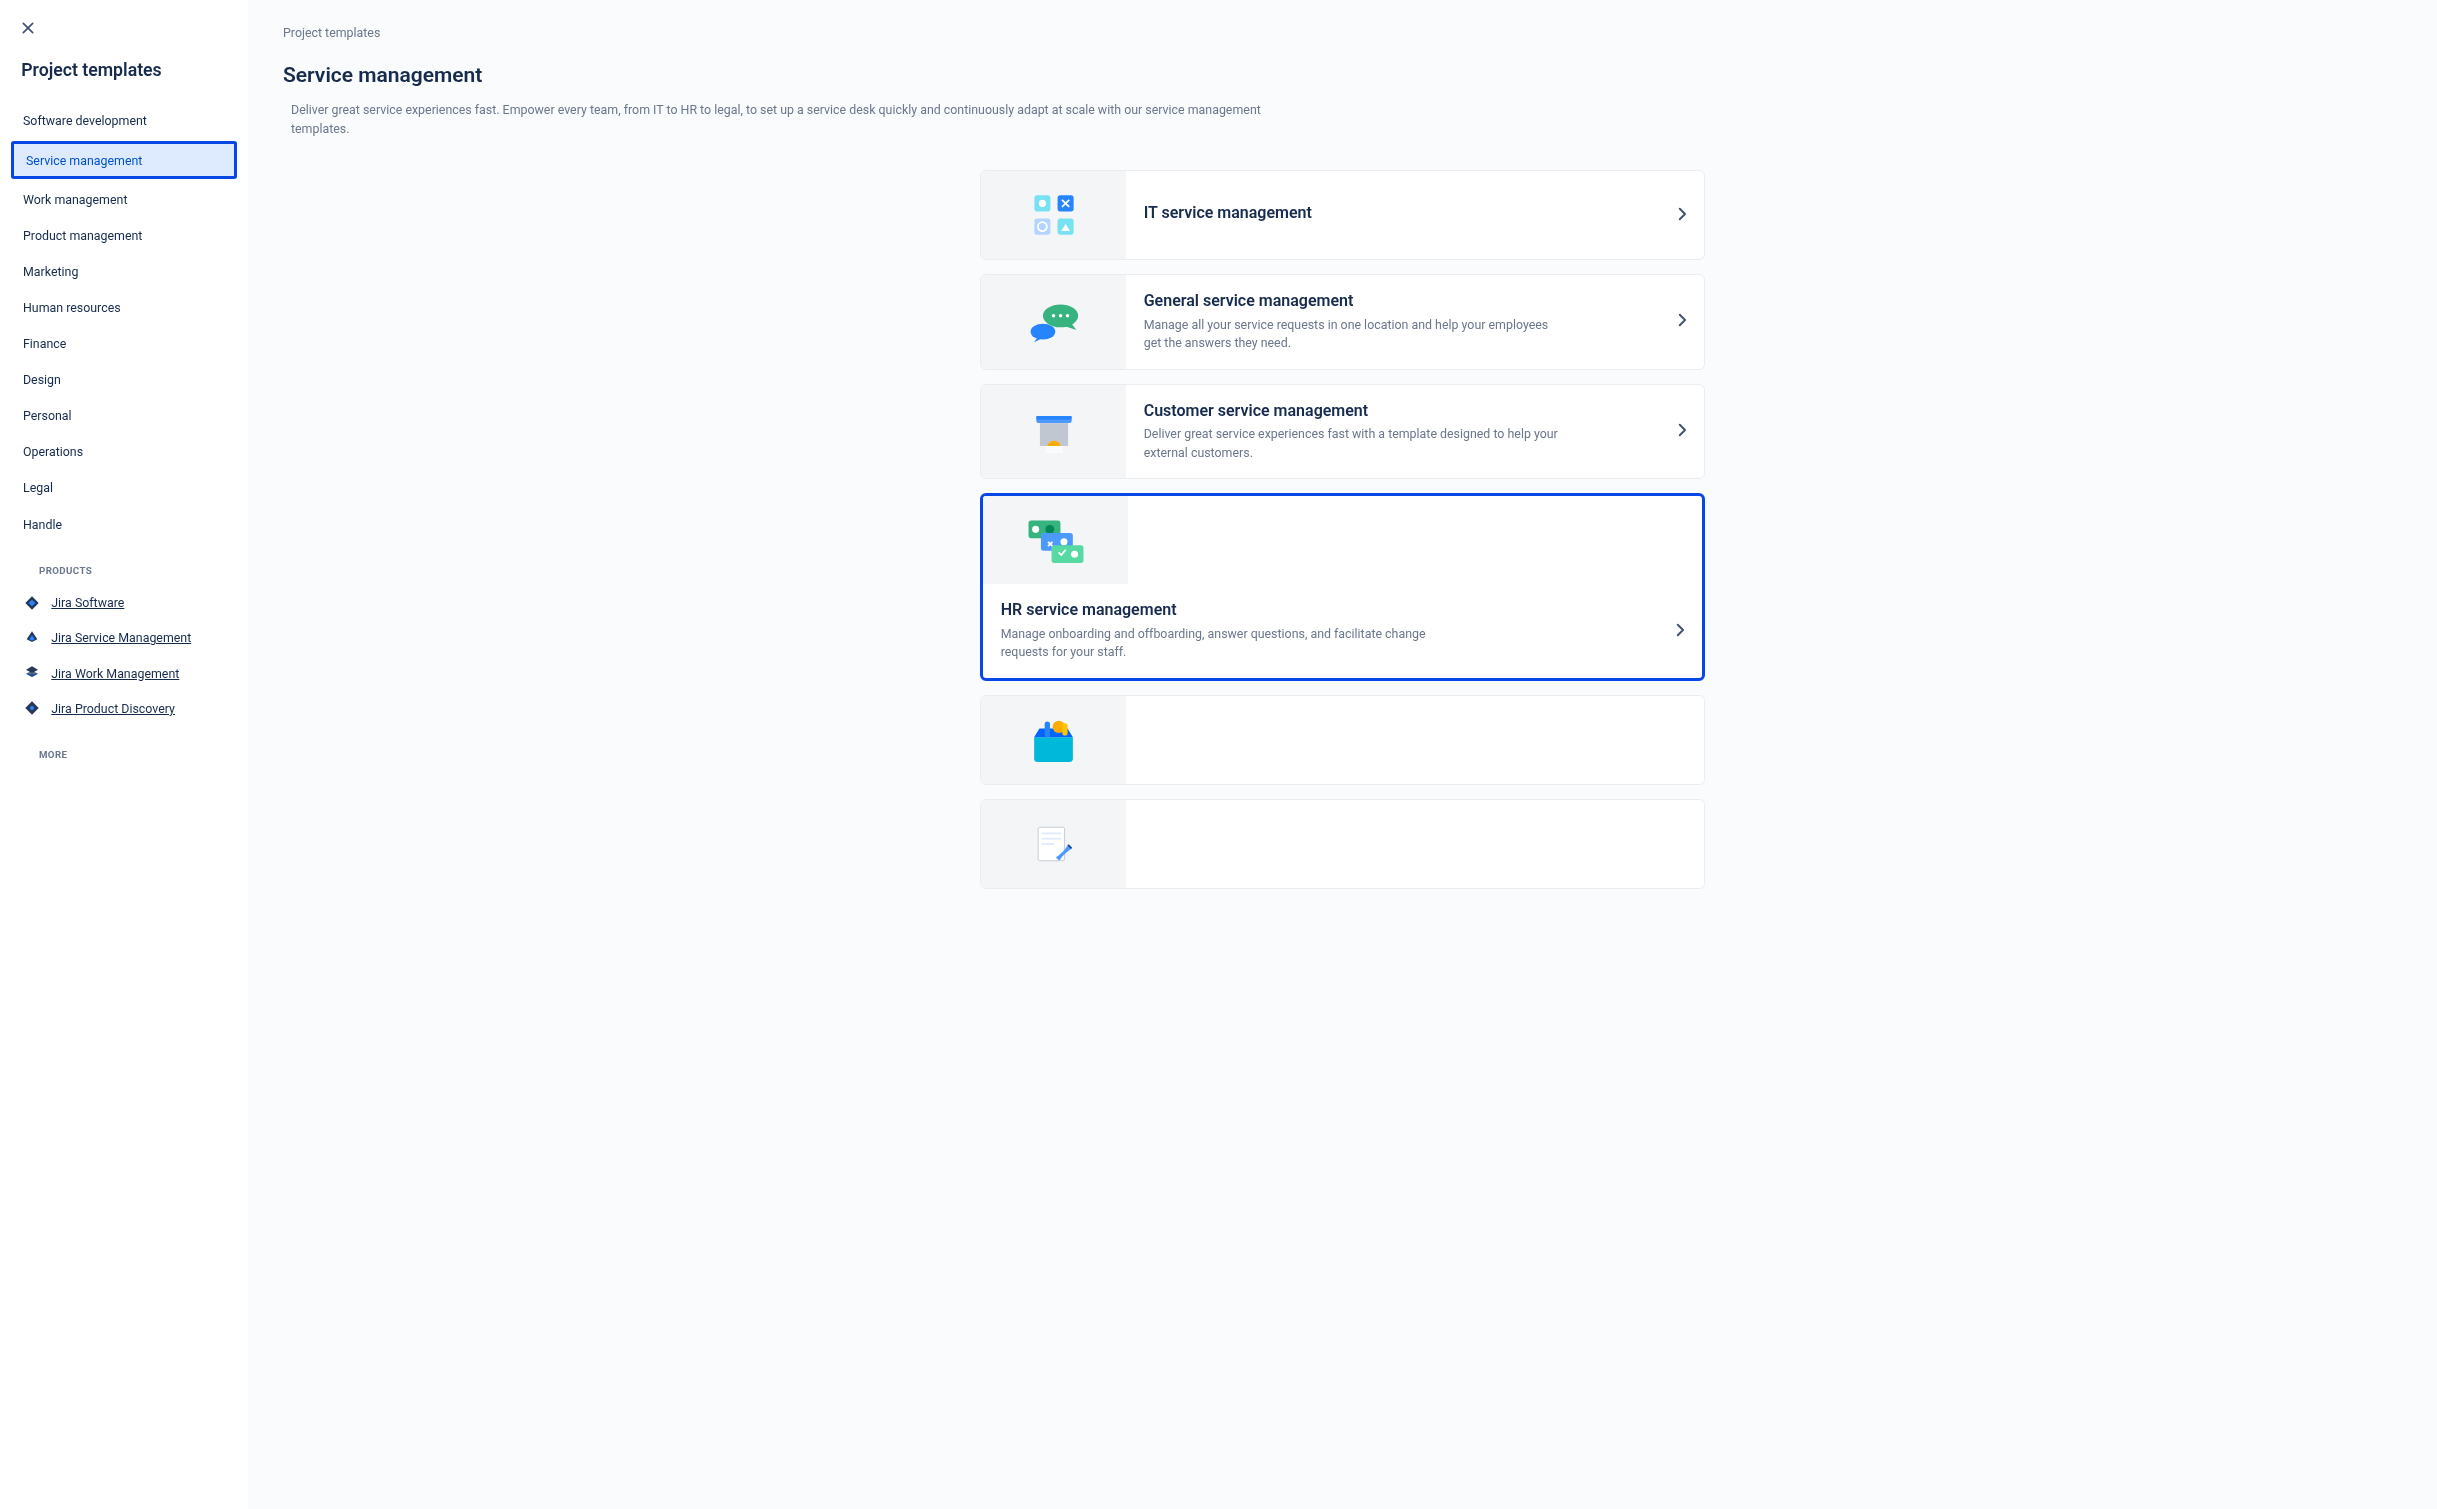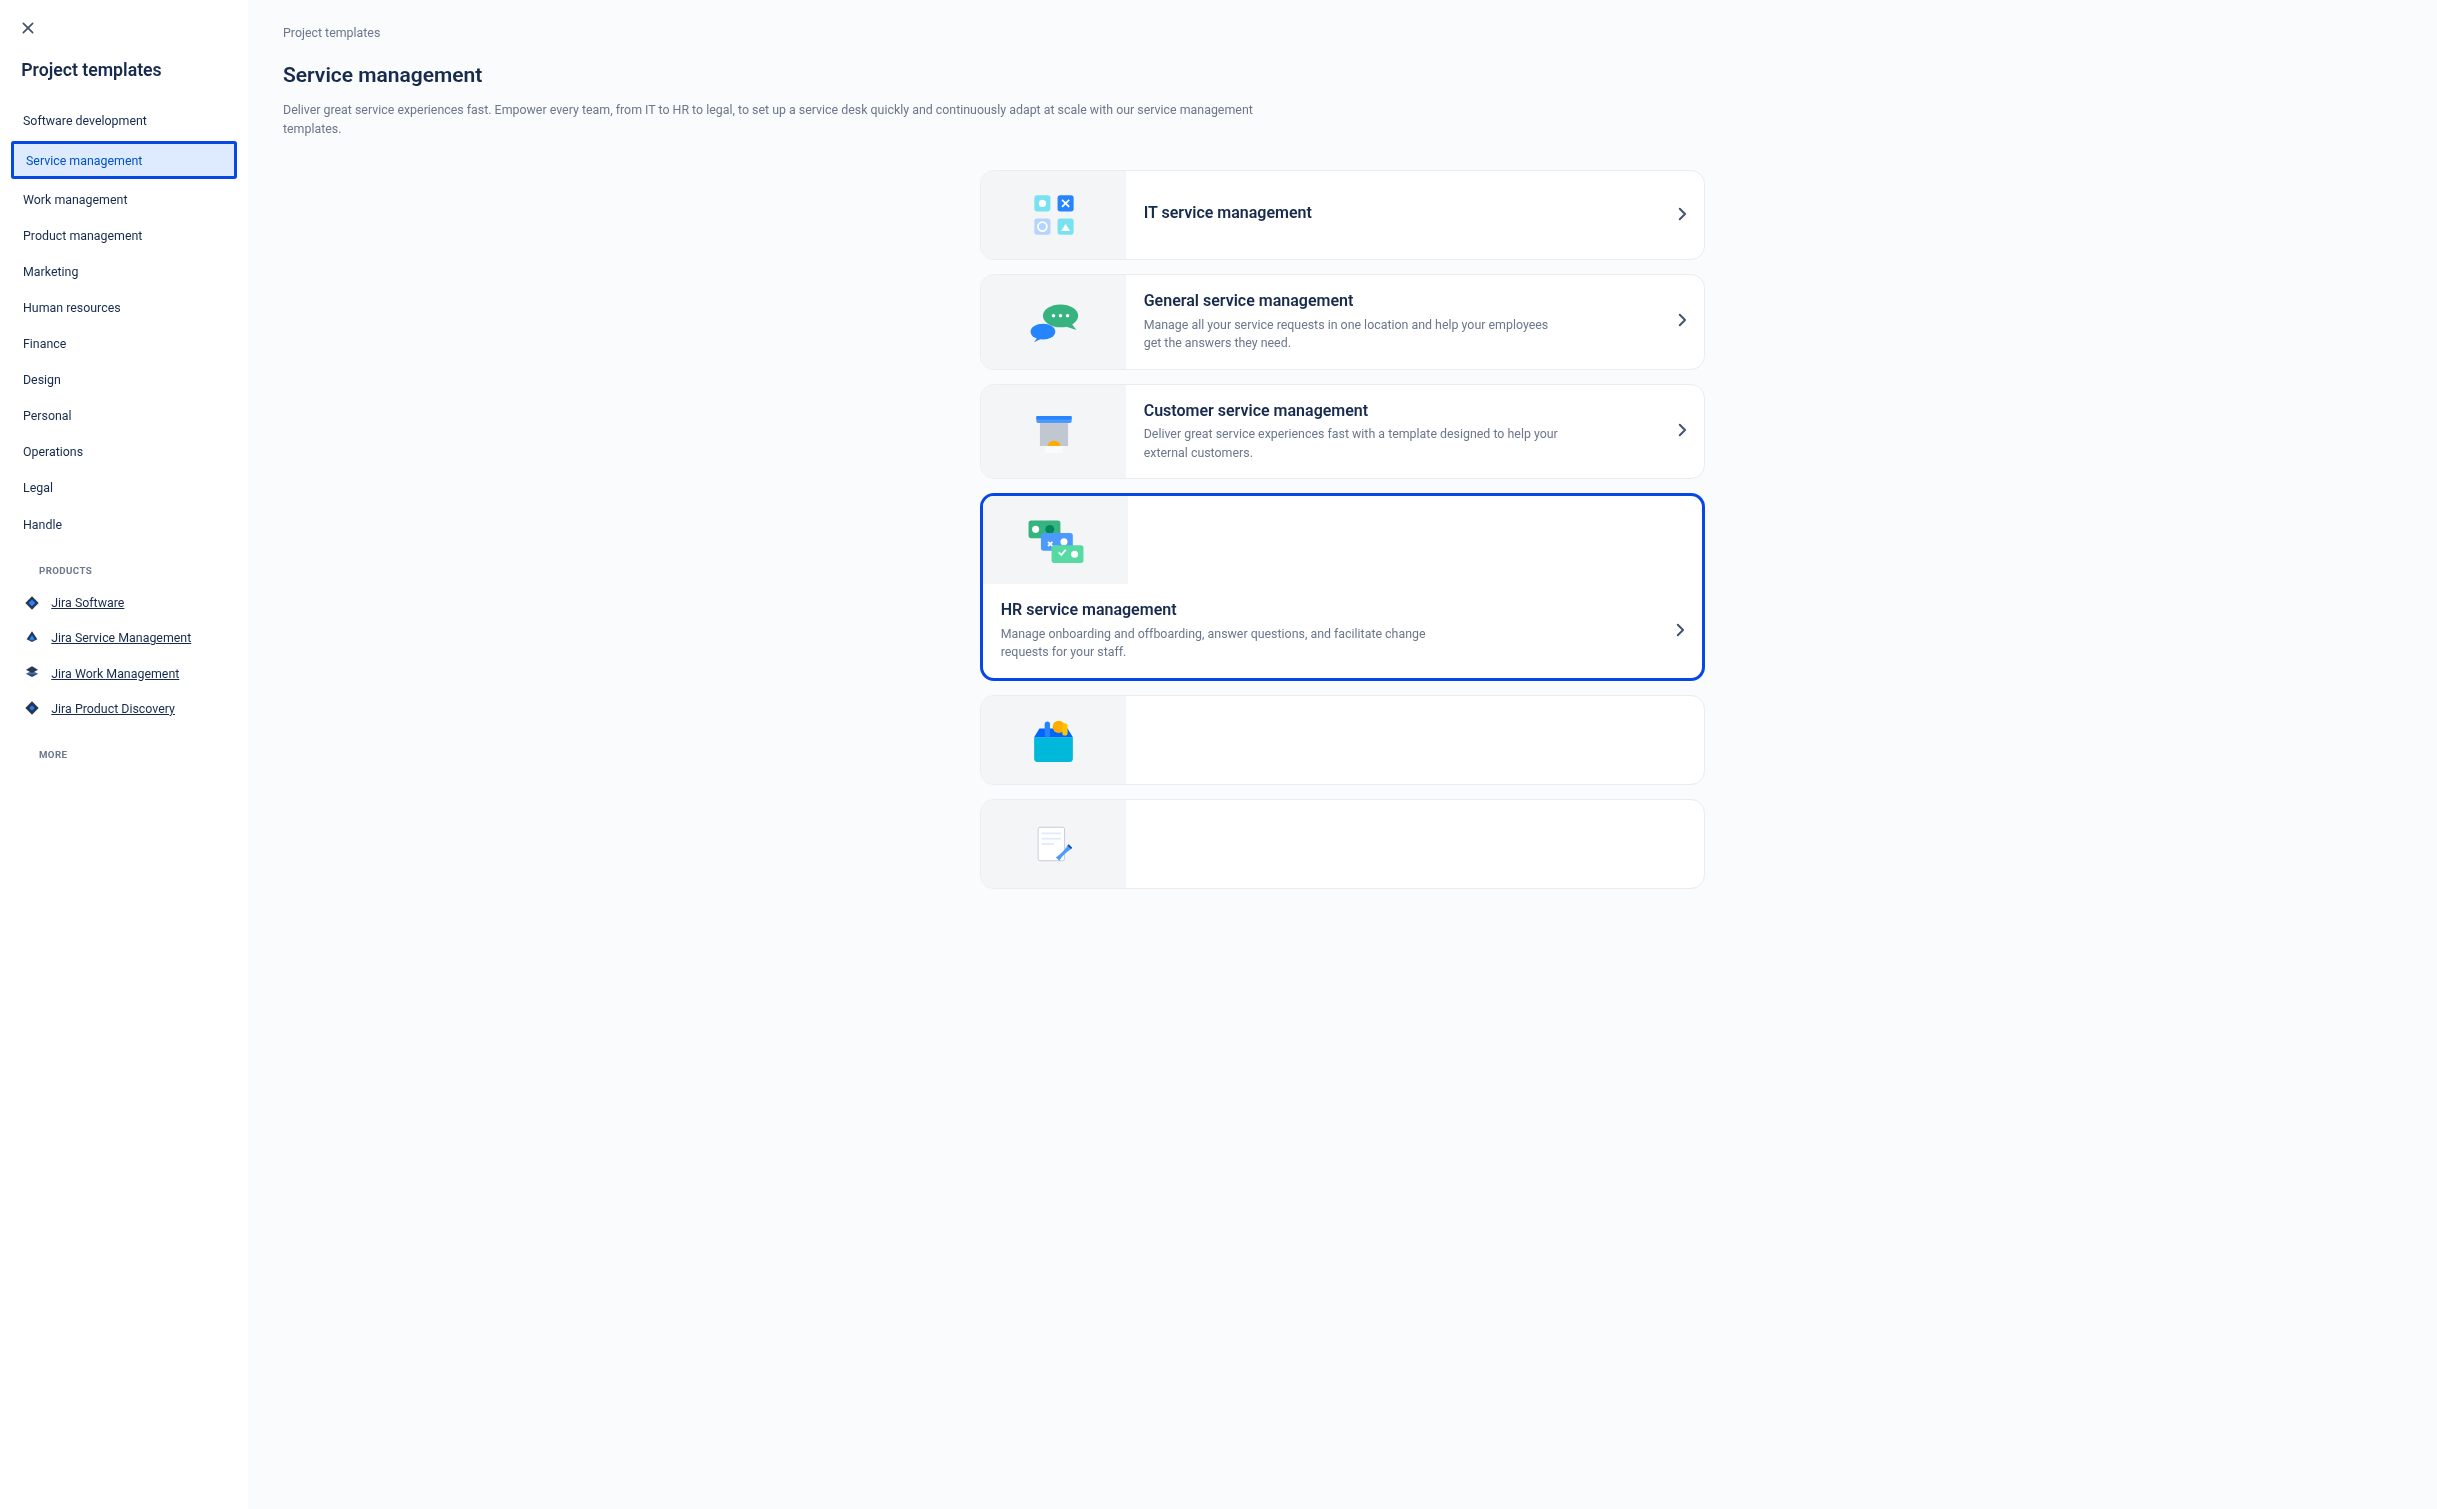--- a/index.html
+++ b/index.html
@@ -96,33 +96,34 @@
       font-weight: 600;
       color: #172B4D;
       margin-bottom: 14px;
     }
     .page-desc {
       font-size: 12.4px;
       color: #6B778C;
       line-height: 1.5;
       margin-bottom: 32px;
       max-width: 973px;
+      margin-left: 8px;
     }
 
     .cards {
       display: flex;
       flex-direction: column;
       gap: 14px;
       max-width: 725px;
       margin: 0 auto;
     }
     .card {
       display: flex;
       background: #fff;
-      border-radius: 14px;
+      border-radius: 6px;
       border: 0.9px solid #EBECF0;
       overflow: hidden;
       cursor: pointer;
       align-items: stretch;
     }
     .card.highlighted {
       border: 3.5px solid #0747E6;
       flex-direction: column;
     }
     .card-thumb {

